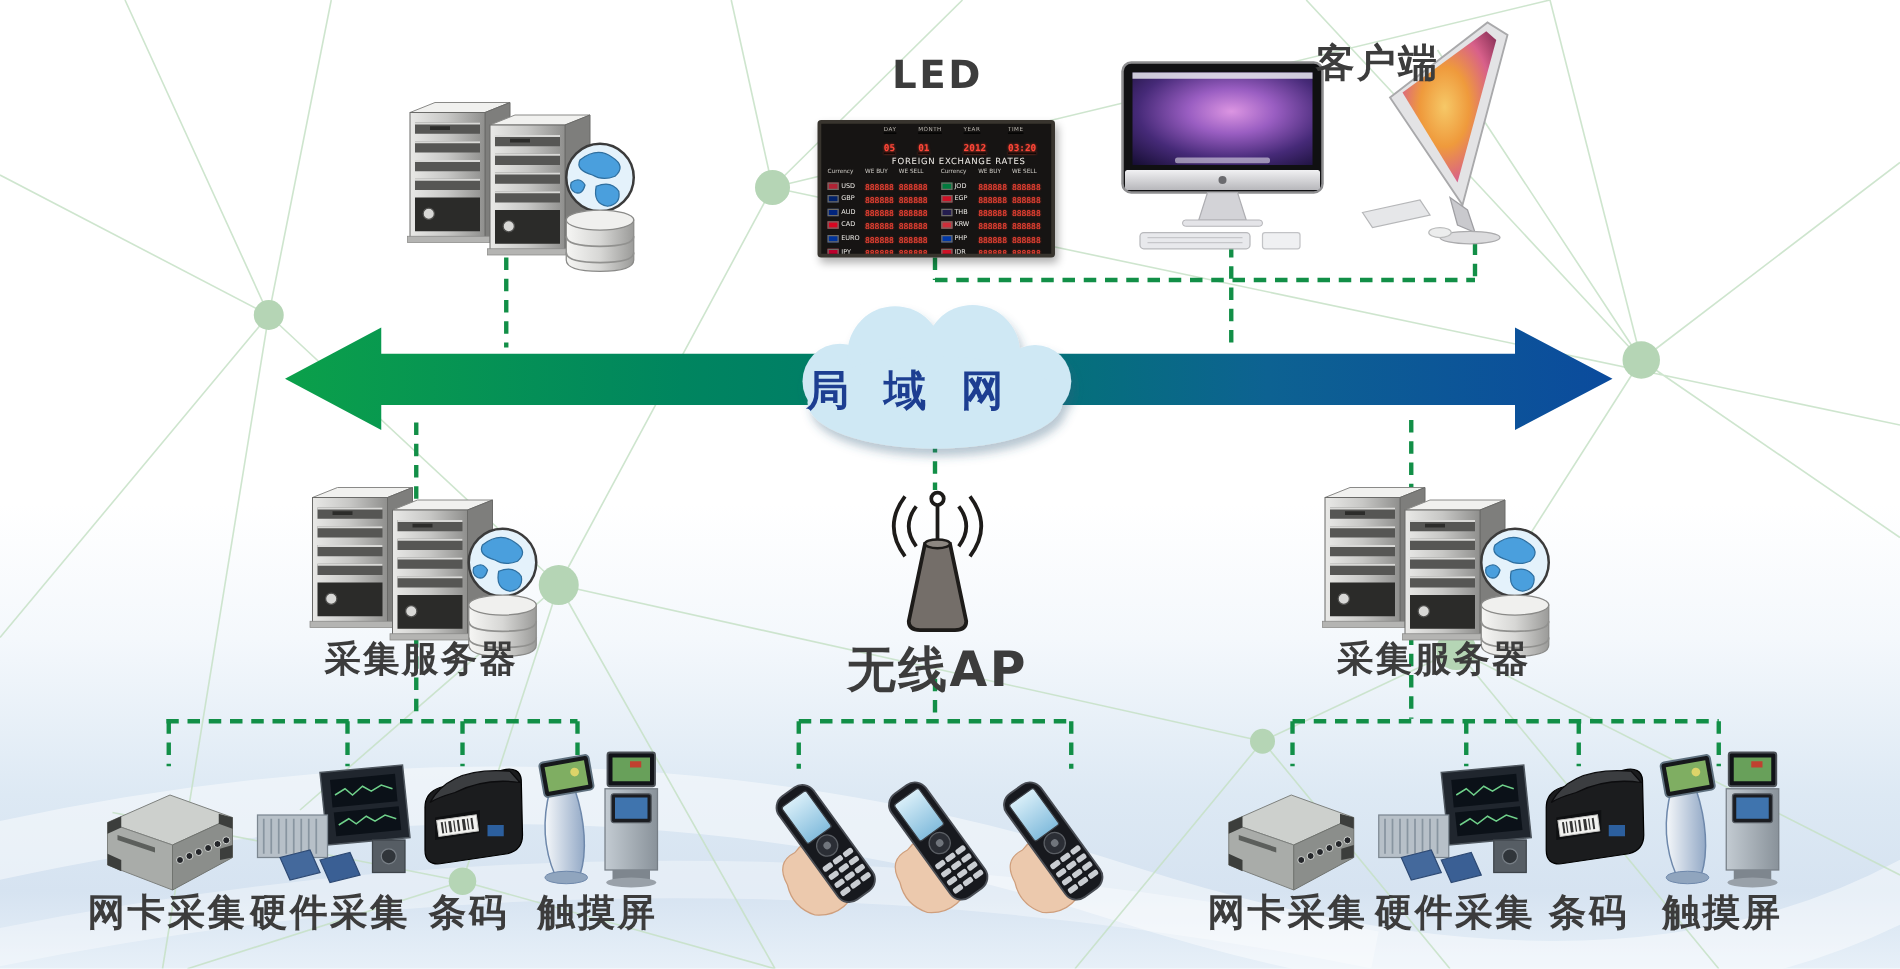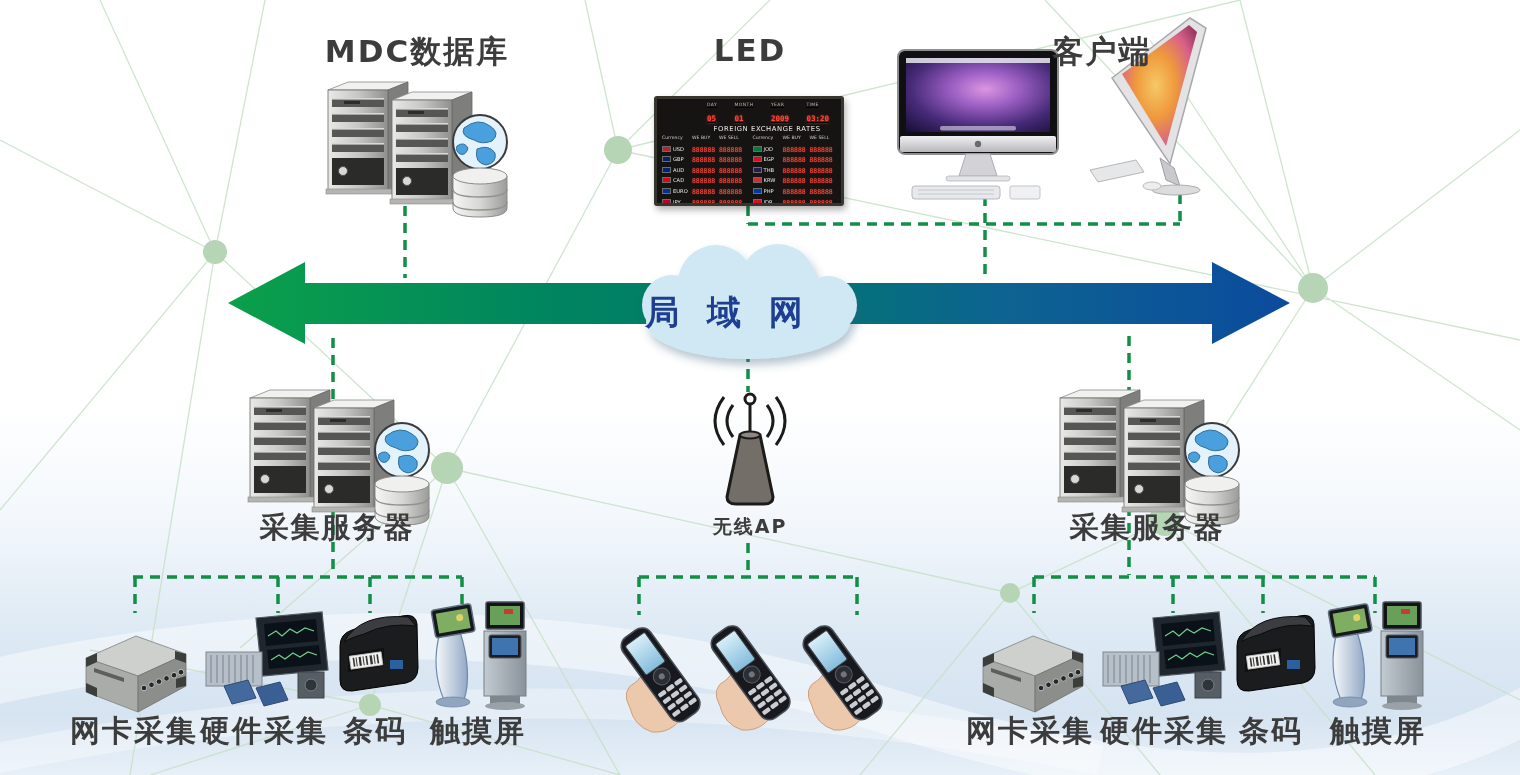--- a/index.html
+++ b/index.html
@@ -330,21 +330,21 @@
       <div class="ldg">
           <span class="ldh">DAY</span>
           <span class="ldv">05</span>
         </div>
       <div class="ldg">
           <span class="ldh">MONTH</span>
           <span class="ldv">01</span>
         </div>
       <div class="ldg">
           <span class="ldh">YEAR</span>
-          <span class="ldv">2009</span>
+          <span class="ldv">2012</span>
         </div>
       <div class="ldg">
           <span class="ldh">TIME</span>
           <span class="ldv">03:20</span>
         </div>
     </div>
     <div class="led-title">FOREIGN EXCHANGE RATES</div>
     <div class="led-body">
       <div class="lhalf">
         <div class="lhead">
@@ -428,28 +428,27 @@
         <div class="lrow">
             <i class="lflag" style="background: rgb(206, 17, 38);"></i>
             <span class="lcode">IDR</span>
             <span class="lval">888888</span>
             <span class="lval">888888</span>
           </div>
       </div>
     </div>
   </div>
 
-  <div class="lbl" style="left:417px;top:34px;font-size:31px">MDC数据库</div>
-  <div class="lbl" style="left:750px;top:33px;font-size:31px">LED</div>
+  <div class="lbl" style="left:750px;top:43px;font-size:31px">LED</div>
   <div class="lbl" style="left:1102px;top:34px;font-size:31px">客户端</div>
 
   <div class="lan-label" style="left:728px;top:290px">局 域 网</div>
 
   <div class="lbl" style="left:337px;top:512px;font-size:29px">采集服务器</div>
-  <div class="lbl" style="left:750px;top:516px;font-size:19px">无线AP</div>
+  <div class="lbl" style="left:750px;top:516px;font-size:39px">无线AP</div>
   <div class="lbl" style="left:1147px;top:512px;font-size:29px">采集服务器</div>
 
   <div class="lbl" style="left:134px;top:714px;font-size:30px">网卡采集</div>
   <div class="lbl" style="left:264px;top:714px;font-size:30px">硬件采集</div>
   <div class="lbl" style="left:375px;top:714px;font-size:30px">条码</div>
   <div class="lbl" style="left:478px;top:714px;font-size:30px">触摸屏</div>
 
 
   <div class="lbl" style="left:1030px;top:714px;font-size:30px">网卡采集</div>
   <div class="lbl" style="left:1164px;top:714px;font-size:30px">硬件采集</div>

